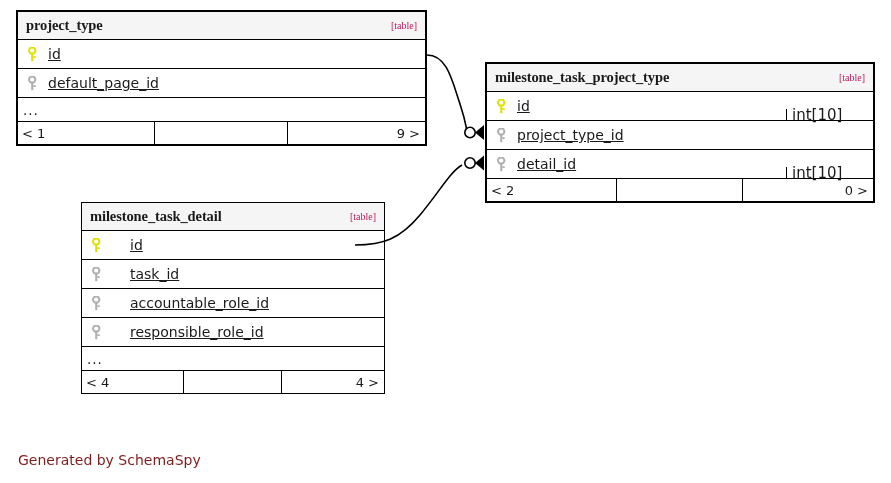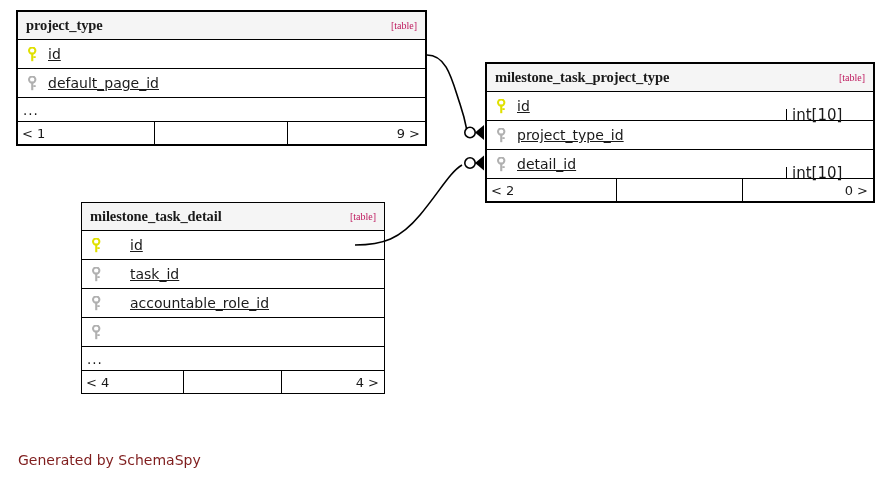--- a/index.html
+++ b/index.html
@@ -274,20 +274,21 @@
   </div>
 
   <div class="col-row">
     <span class="col-keycell">
       <svg class="key-icon" width="11" height="15" viewBox="0 0 11 15" aria-hidden="true">
         <circle cx="4.2" cy="3.6" r="3.2" fill="none" stroke="#b0b0b0" stroke-width="2"></circle>
         <rect x="3.2" y="5.6" width="2.1" height="8.6" fill="#b0b0b0"></rect>
         <rect x="5.3" y="9.2" width="2.4" height="1.8" fill="#b0b0b0"></rect>
       </svg>
     </span>
+    <span class="col-name indent">responsible_role_id</span>
   </div>
 
 
   <div class="more-row">
     <span>...</span>
   </div>
 
   <div class="foot-row">
     <span class="foot-cell foot-left">&lt; 4</span>
     <span class="foot-cell foot-mid"></span>

